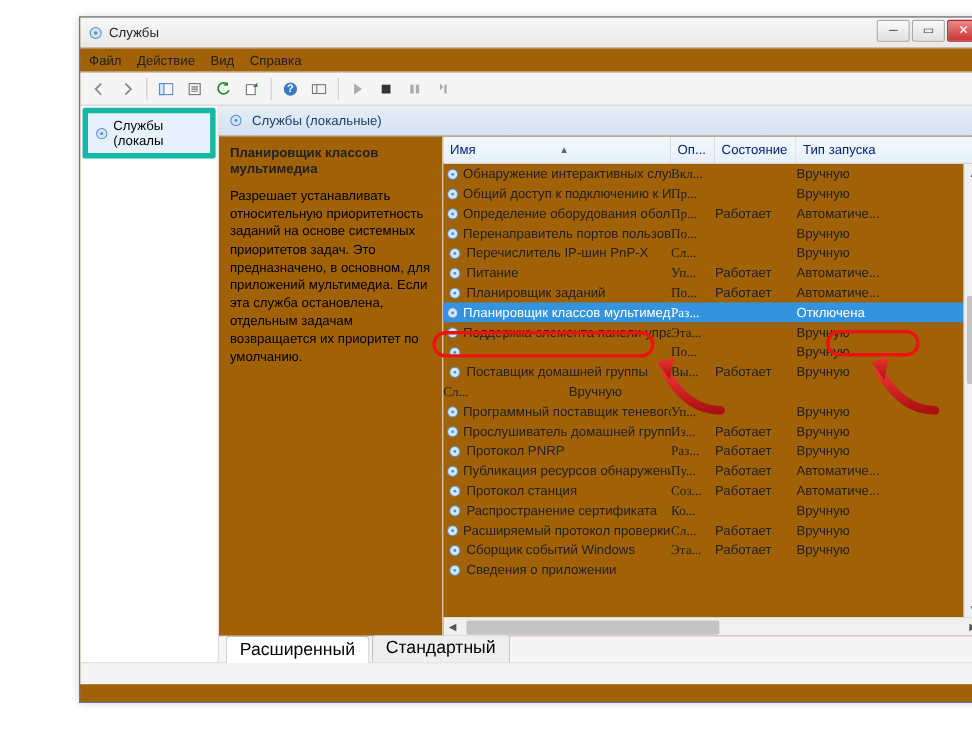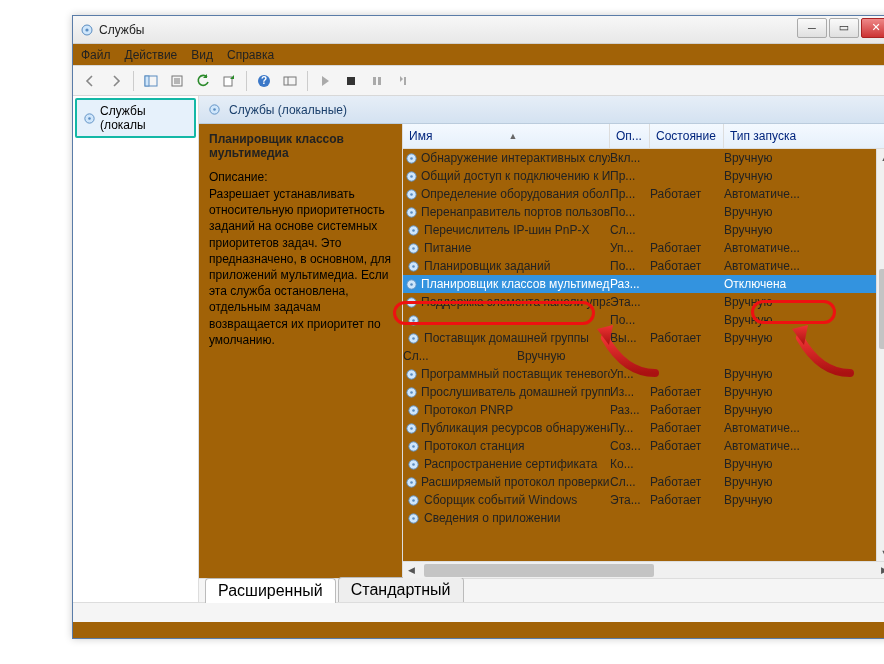--- a/index.html
+++ b/index.html
@@ -11,21 +11,21 @@
 .winbtns { margin-left:auto; display:flex; }
 .winbtn { width:30px; height:20px; margin-top:-4px; border:1px solid #aaa; border-radius:2px; margin-right:2px; background: linear-gradient(#fafafa,#e0e0e0); display:flex; align-items:center; justify-content:center; font-size:11px; color:#333; cursor:pointer; }
 .winbtn.close { background: linear-gradient(#e88,#c33); color:#fff; border-color:#a22; }
 .menubar { height:22px; display:flex; align-items:center; padding:0 8px; border-bottom:1px solid #d8d8d8; }
 .menubar span { margin-right:14px; color:#222; cursor:pointer; }
 .toolbar { height:30px; display:flex; align-items:center; padding:0 6px; gap:4px; border-bottom:1px solid #d8d8d8; background:#f5f5f5; }
 .tbtn { width:22px; height:22px; border:1px solid transparent; border-radius:3px; display:flex; align-items:center; justify-content:center; cursor:pointer; }
 .tsep { width:1px; height:20px; background:#ccc; margin:0 2px; }
 .content { display:flex; height:506px; }
 .leftpane { width:126px; border-right:1px solid #ddd; background:#fff; }
-.treeitem { display:flex; align-items:center; padding:4px 6px; background:#e6f1fb; border:2px solid #14b8a6; border-radius:2px; margin:2px; cursor:pointer;justify-content:center; }
+.treeitem { display:flex; align-items:center; padding:4px 6px; background:#e6f1fb; border:5px solid #14b8a6; border-radius:2px; margin:2px; cursor:pointer;justify-content:center; }
 .gearicon { width:14px; height:14px; margin-right:4px; display:inline-flex; align-items:center; justify-content:center; }
 .rightpane { flex:1; display:flex; flex-direction:column; }
 .rheader { height:28px; background:linear-gradient(#e6eef7,#d4e2f1); display:flex; align-items:center; padding:0 8px; border-bottom:1px solid #bcd;text-align:right; }
 .rheader .lbl { color:#1a3f6b; margin-left:4px; }
 .rsplit { flex:1; display:flex; overflow:hidden; }
 .descpane { width:204px; padding:8px 10px; border-right:1px solid #ddd; }
 .descpane h4 { font-size:12px; font-weight:bold; color:#222; margin-bottom:10px; }
 .descpane .desclbl { margin-bottom:2px; }
 .descpane .desc { line-height:1.35; }
 .listpane { flex:1; display:flex; flex-direction:column; overflow:hidden; }
@@ -34,21 +34,21 @@
 .ch.name { width:207px; }
 .ch.desc { width:40px; }
 .ch.state { width:74px; }
 .ch.stype { flex:1; }
 .sortarrow { margin-left:40px; font-size:9px; color:#666; }
 .rows { flex:1; overflow:hidden; position:relative; }
 .row { display:flex; height:18px; align-items:center; font-size:12px; color:#222; cursor:pointer; white-space:nowrap; }
 .row.sel { background:#3393df; color:#fff; }
 .row .gicon { width:16px; display:inline-flex; align-items:center; justify-content:center; margin:0 3px 0 2px; }
 .c-name { width:207px; overflow:hidden; text-overflow:ellipsis; display:flex; align-items:center; }
-.c-desc { width:40px; overflow:hidden; text-overflow:ellipsis; }
+.c-desc { width:40px; overflow:hidden; text-overflow:ellipsis;font-family:Liberation Serif, serif; }
 .c-state { width:74px; overflow:hidden; text-overflow:ellipsis; }
 .c-stype { flex:1; overflow:hidden; text-overflow:ellipsis; padding-right:18px; }
 .vscroll { position:absolute; right:0; top:0; bottom:0; width:17px; background:#f0f0f0; border-left:1px solid #ddd; }
 .vscroll .thumb { position:absolute; left:2px; right:2px; top:120px; height:80px; background:#c4c4c4; border-radius:2px; }
 .vscroll .arr { position:absolute; left:0; right:0; height:17px; display:flex; align-items:center; justify-content:center; font-size:9px; color:#555; cursor:pointer; }
 .vscroll .up { top:0; } .vscroll .down { bottom:0; }
 .hscroll { height:17px; border-top:1px solid #ddd; background:#f0f0f0; display:flex; align-items:center; position:relative; }
 .hscroll .arr { width:17px; height:17px; display:flex; align-items:center; justify-content:center; font-size:9px; color:#555; cursor:pointer; }
 .hscroll .track { flex:1; position:relative; height:13px; }
 .hscroll .thumb { position:absolute; left:4px; width:230px; top:0; bottom:0; background:#c4c4c4; border-radius:2px; }
@@ -187,21 +187,20 @@
               <circle cx="7" cy="7" r="5" fill="#cfe6fb" stroke="#5a8cc0"></circle>
               <circle cx="7" cy="7" r="1.4" fill="#5a8cc0"></circle>
             </svg>
         </span>
         <span class="lbl">Службы (локальные)</span>
       </div>
 
       <div class="rsplit">
         <div class="descpane">
           <h4>Планировщик классов мультимедиа</h4>
-          <div class="desclbl">Описание:</div>
           <div class="desc">Разрешает устанавливать относительную приоритетность заданий на основе системных приоритетов задач. Это предназначено, в основном, для приложений мультимедиа. Если эта служба остановлена, отдельным задачам возвращается их приоритет по умолчанию.</div>
         </div>
 
         <div class="listpane">
           <div class="colheads">
             <div class="ch name">
                 <span>Имя</span>
                 <span class="sortarrow">▲</span>
               </div>
             <div class="ch desc">Оп...</div>

